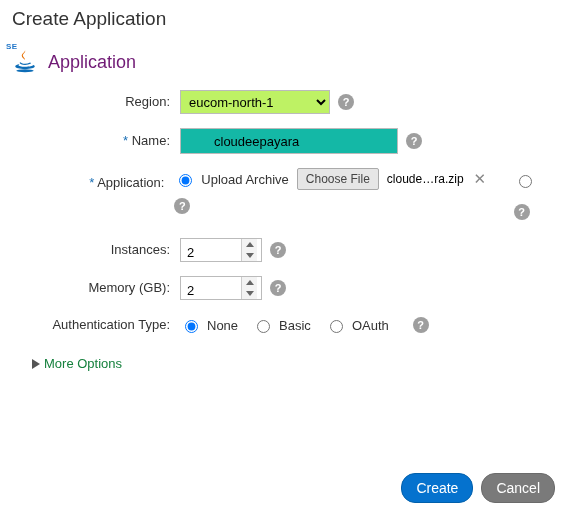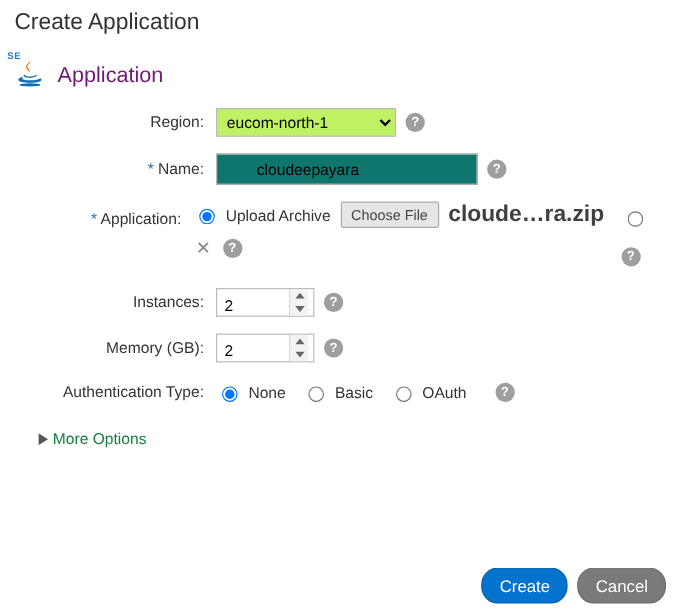--- a/index.html
+++ b/index.html
@@ -69,21 +69,21 @@
     background: #bef264;
     padding: 1px 4px;
   }
   input[type="text"] {
     height: 26px;
     width: 218px;
     border: 1px solid #bbb;
     padding: 3px 6px;
     font-size: 13px;
   }
-  input[type="text"].hl { background: #0f766e; padding-left: 33px; }
+  input[type="text"].hl { background: #14b8a6; padding-left: 33px; }
   .help {
     display: inline-flex;
     width: 16px; height: 16px;
     border-radius: 50%;
     background: #9e9e9e;
     color: #fff;
     align-items: center;
     justify-content: center;
     font-size: 11px;
     font-weight: 700;
@@ -91,21 +91,21 @@
   }
   .radio-line { display:flex; align-items:center; gap:6px; }
   .file-btn {
     border: 1px solid #aaa;
     background: #e6e6e6;
     padding: 3px 8px;
     font-size: 12px;
     border-radius: 2px;
     color: #444;
   }
-  .file-name { color: #404040; font-size: 19px; font-weight: bold; }
+  .file-name { color: #000000; font-size: 12px; }
   .x-remove { color: #888; font-size: 15px; cursor: pointer; padding: 0 2px; }
   .number-wrap {
     display: inline-flex;
     border: 1px solid #bbb;
     height: 24px;
     width: 82px;
     align-items: stretch;
     background: #fff;
   }
   .number-wrap input {

